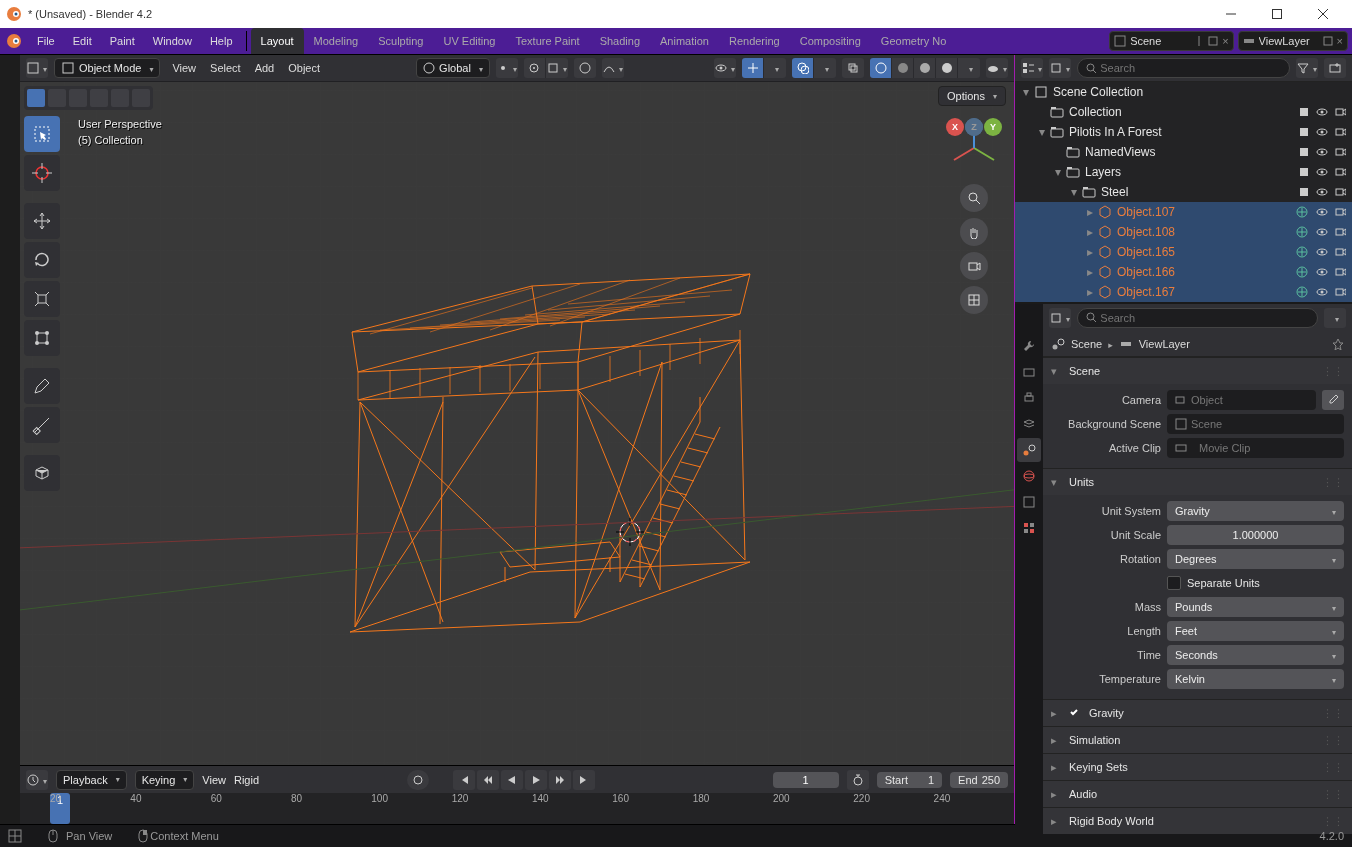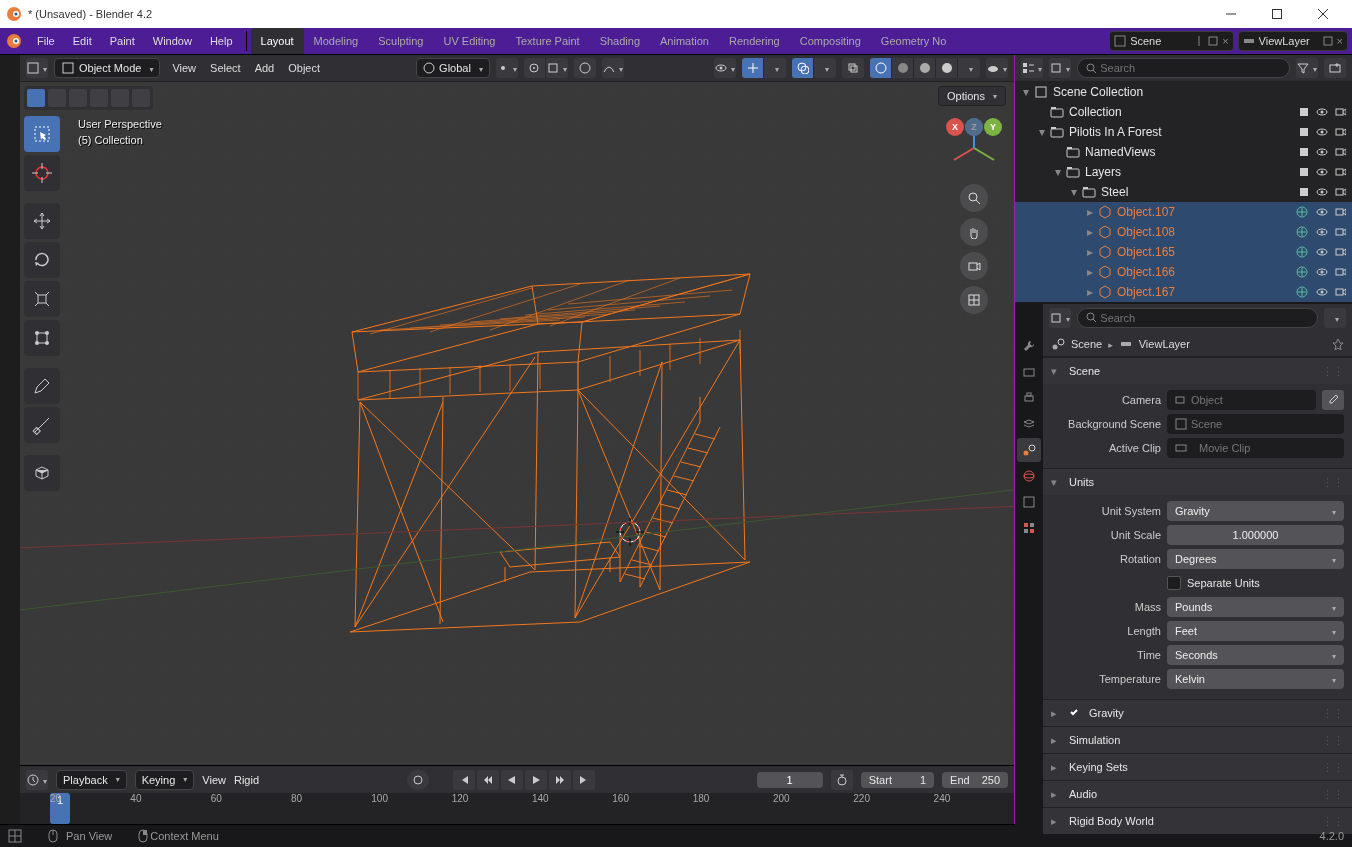--- a/index.html
+++ b/index.html
@@ -62,21 +62,21 @@
 
 .wire { position:absolute; left:300px; top:140px; }
 
 
 .timeline { height:59px; background:#232325; border-top:1px solid #000; display:flex; flex-direction:column; }
 .timeline .thead { height:27px; display:flex; align-items:center; padding:0 6px; gap:8px; background:#303034; }
 .timeline .thead .dd { background:#1d1d1f; border:1px solid #444; border-radius:4px; height:20px; padding:0 6px; display:flex; align-items:center; gap:4px; cursor:pointer; }
 .timeline .pbtns { display:flex; gap:2px; margin-left:auto; margin-right:auto; }
 .timeline .pbtn { width:22px; height:20px; background:#3a3a3e; display:flex; align-items:center; justify-content:center; border-radius:3px; cursor:pointer; }
 .timeline .framefield { background:#545458; border-radius:4px; padding:2px 30px; color:#fff; }
-.timeline .rangefield { background:#545458; border-radius:4px; padding:2px 8px; display:flex; gap:12px; }
+.timeline .rangefield { background:#545458; border-radius:4px; padding:2px 8px; display:flex; gap:4px; }
 .timeline .track { flex:1; background:#232325; position:relative; }
 .timeline .track .ticks { position:absolute; inset:0; display:flex; padding-left:30px; }
 .timeline .track .tick { flex:1; color:#aaa; font-size:10px; }
 .timeline .track .cursor { position:absolute; left:30px; top:0; bottom:0; width:20px; background:#4772b3; border-radius:3px; display:flex; align-items:flex-start; justify-content:center; color:#fff; padding-top:1px; }
 
 
 .outliner { height:250px; display:flex; flex-direction:column; border-bottom:2px solid #1a1a1a; }
 .outliner .ohead { height:27px; background:#303034; display:flex; align-items:center; gap:6px; padding:0 6px; border-bottom:1px solid #222; }
 .outliner .search { flex:1; background:#1d1d1f; border:1px solid #444; border-radius:10px; height:20px; display:flex; align-items:center; padding:0 8px; gap:4px; }
 .outliner .search input { background:transparent; border:none; outline:none; color:#aaa; width:100%; font-size:11px; }

